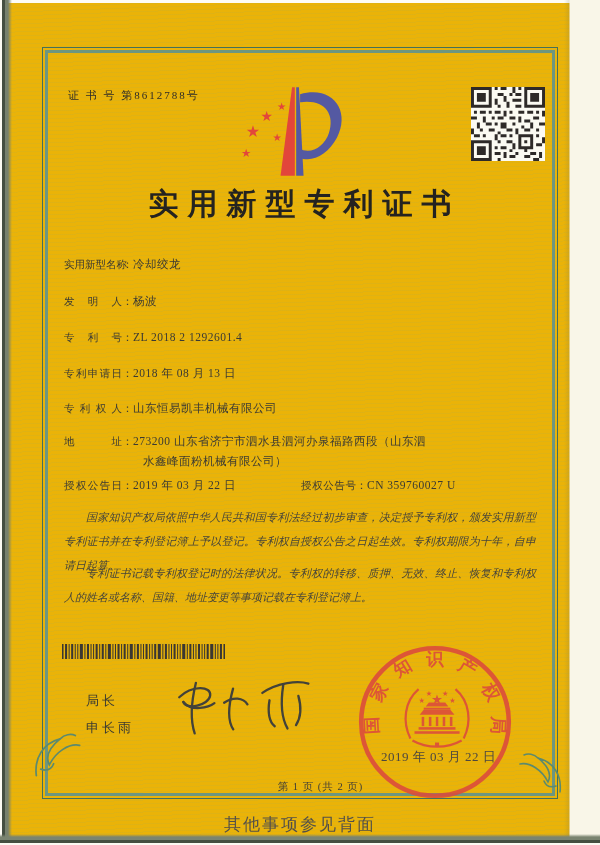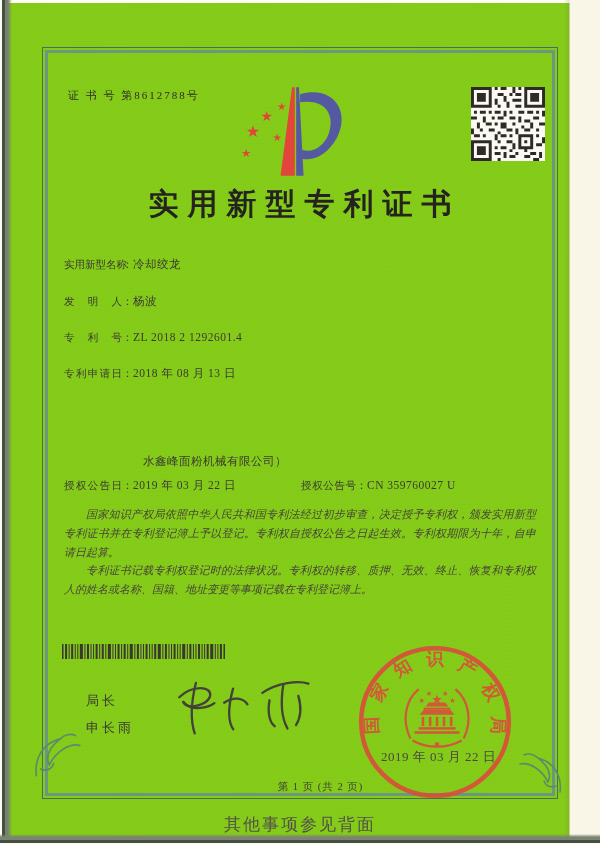--- a/index.html
+++ b/index.html
@@ -1,37 +1,37 @@
 <!DOCTYPE html>
 <html><head>
 <meta charset="utf-8">
 <style>
   html,body{margin:0;padding:0;background:#e8e4d4;}
-  .page{position:relative;width:600px;height:845px;background:#84cc16;overflow:hidden;
+  .page{position:relative;width:600px;height:845px;background:#eab308;overflow:hidden;
         font-family:"Liberation Serif","DejaVu Serif",serif;color:#34322c;}
   .page::before{content:"";position:absolute;inset:0;pointer-events:none;
         background:repeating-linear-gradient(178deg,rgba(126,166,130,0.10) 0 1px,transparent 1px 4px);}
   .abs{position:absolute;}
   
   .frame{position:absolute;left:42px;top:47px;width:514px;height:750px;border:1px solid #45705a;}
   .frame::after{content:"";position:absolute;inset:2px;border:3px solid #6d9680;}
   
   .cert-no{left:68px;top:88px;font-size:11px;letter-spacing:2px;color:#2e2c28;white-space:nowrap;}
   .title{left:0;right:0;top:184px;text-align:center;font-size:30px;font-weight:700;
          letter-spacing:9px;text-indent:9px;color:#242320;}
   
   .frow{position:absolute;left:64px;font-size:11px;white-space:nowrap;color:#3b3a33;}
   .flabel{display:inline-block;width:58px;font-size:10.5px;text-align:justify;text-align-last:justify;vertical-align:baseline;}
   .fcolon{display:inline-block;width:11px;}
   .fvalue{font-size:11.5px;letter-spacing:0.5px;}
   .frow2{position:absolute;left:237px;top:0;}
   .frow2 .flabel{width:55px;}
   .addr2{position:absolute;left:143px;top:454px;font-size:11.5px;letter-spacing:0.5px;color:#3b3a33;}
   
-  .bodyp{position:absolute;left:64px;width:472px;font-size:11px;line-height:19px;
+  .bodyp{position:absolute;left:64px;width:472px;font-size:11px;line-height:24px;
          text-align:justify;text-indent:22px;color:#46443a;font-style:italic;}
   
   .off{position:absolute;left:86px;font-size:13px;letter-spacing:3px;color:#3a3a32;}
   .sig{position:absolute;left:170px;top:672px;transform:rotate(-3deg);}
   
   .seal{position:absolute;left:353px;top:640px;opacity:0.88;}
   .seal-date{position:absolute;left:366px;top:748px;width:145px;text-align:center;
              font-size:13px;letter-spacing:0.5px;color:#4d4740;}
   
   .pageinfo{left:0;right:0;top:780px;text-align:center;font-size:10.5px;letter-spacing:1px;color:#3f3d36;padding-left:41px;}
@@ -94,20 +94,26 @@
     <span class="flabel">实用新型名称</span><span class="fcolon">：</span><span class="fvalue">冷却绞龙</span>
   </div>
   <div class="frow" style="top:294px">
     <span class="flabel">发明人</span><span class="fcolon">：</span><span class="fvalue">杨波</span>
   </div>
   <div class="frow" style="top:330px">
     <span class="flabel">专利号</span><span class="fcolon">：</span><span class="fvalue">ZL 2018 2 1292601.4</span>
   </div>
   <div class="frow" style="top:366px">
     <span class="flabel">专利申请日</span><span class="fcolon">：</span><span class="fvalue">2018 年 08 月 13 日</span>
+  </div>
+  <div class="frow" style="top:401px">
+    <span class="flabel">专利权人</span><span class="fcolon">：</span><span class="fvalue">山东恒易凯丰机械有限公司</span>
+  </div>
+  <div class="frow" style="top:434px">
+    <span class="flabel">地址</span><span class="fcolon">：</span><span class="fvalue">273200 山东省济宁市泗水县泗河办泉福路西段（山东泗</span>
   </div>
   <div class="addr2">水鑫峰面粉机械有限公司）</div>
   <div class="frow" style="top:478px">
     <span class="flabel">授权公告日</span><span class="fcolon">：</span><span class="fvalue">2019 年 03 月 22 日</span>
     <span class="frow2">
       <span class="flabel">授权公告号</span><span class="fcolon">：</span><span class="fvalue">CN 359760027 U</span>
     </span>
   </div>
 
   <div class="bodyp" style="top:505px">国家知识产权局依照中华人民共和国专利法经过初步审查，决定授予专利权，颁发实用新型专利证书并在专利登记簿上予以登记。专利权自授权公告之日起生效。专利权期限为十年，自申请日起算。</div>

